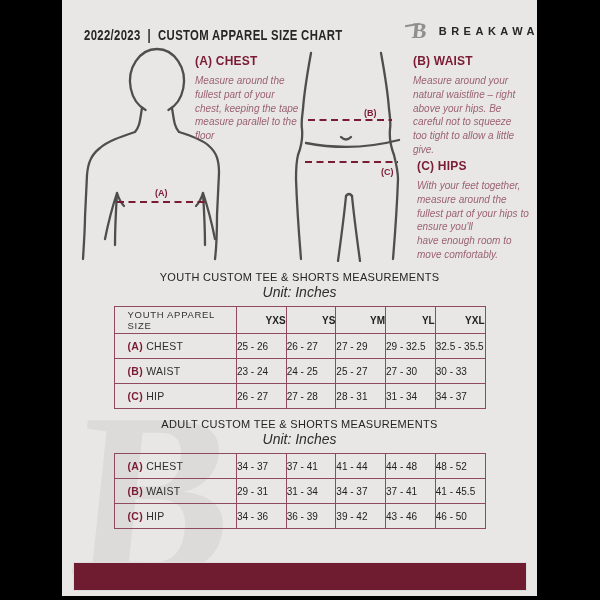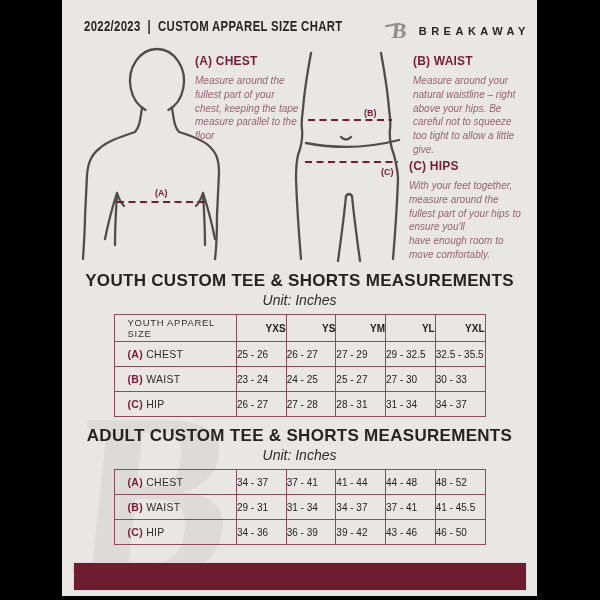--- a/index.html
+++ b/index.html
@@ -1,41 +1,41 @@
 <!DOCTYPE html>
 <html><head>
 <meta charset="utf-8">
 <style>
   * { margin:0; padding:0; box-sizing:border-box; }
   html,body { width:600px; height:600px; background:#000; font-family:"Liberation Sans", sans-serif; }
   .canvas { position:relative; width:600px; height:600px; background:#000; overflow:hidden; }
   .page { position:absolute; left:62px; top:0; width:475px; height:596px; background:#e8e7e5; overflow:hidden; }
 
   
-  .hdr { position:relative; z-index:2; display:flex; justify-content:space-between; align-items:flex-start; padding:19px 22px 0 22px; }
+  .hdr { position:relative; z-index:2; display:flex; justify-content:space-between; align-items:flex-end; padding:19px 22px 0 22px;gap:20px; }
   .hdr-title { font-size:13.5px; font-weight:bold; color:#262626; letter-spacing:0.4px; white-space:pre; transform:scale(0.84,1.08); transform-origin:left center; }
   .brand { display:flex; align-items:center; gap:7px; }
   .logo { position:relative; width:20px; height:24px; }
   .logo-bar { position:absolute; left:-7px; top:5px; width:15px; height:2.4px; background:#8f8f8f; transform:rotate(-10deg); }
   .logo-b { font-family:"Liberation Serif", serif; font-weight:bold; font-size:22px; line-height:24px; color:#8f8f8f; display:block; transform:skewX(-6deg); }
   .brand-name { font-size:11px; font-weight:bold; color:#262626; letter-spacing:4.5px; }
 
   
   .measure-area { position:relative; z-index:2; height:222px; margin-top:4px; }
   .fig-svg { position:absolute; left:13px; top:0; }
   .instr { position:absolute; width:112px; }
   .instr-a { left:133px; top:7px; width:106px; }
   .instr-b { left:351px; top:7px; }
-  .instr-c { left:347px; top:112px; width:116px; }
+  .instr-c { left:355px; top:112px; width:116px; }
   .instr h3 { font-size:12px; font-weight:bold; color:#7a1b34; letter-spacing:0.2px; margin-bottom:6px; }
   .instr p { font-size:10px; font-style:italic; color:#9b6173; line-height:1.38; white-space:pre-line; }
 
   
   .tbl-section { position:relative; z-index:2; }
-  .tbl-title { text-align:center; font-size:17px; font-weight:bold; color:#242424; letter-spacing:0.3px; }
+  .tbl-title { text-align:center; font-size:11px; font-weight:normal; color:#242424; letter-spacing:0.3px; }
   .tbl-unit { text-align:center; font-size:14px; font-style:italic; color:#2d2d2d; margin:1px 0 6px; }
   table { width:372px; margin:0 auto; border-collapse:collapse; table-layout:fixed; background:transparent; }
   col.c-label { width:33%; }
   th,td { border:1px solid #8f4a5e; height:25px; font-weight:normal; }
   tr.hdr-row th { height:27px; }
   .cell-sizelabel { text-align:left; padding-left:13px; font-size:9.5px; letter-spacing:0.7px; color:#333; }
   .cell-size { text-align:right; font-size:10px; font-weight:bold; color:#222; }
   .cell-rowlabel { text-align:left; padding-left:13px; font-size:10.5px; color:#2d2d2d; letter-spacing:0.3px; }
   .cell-rowlabel b { color:#7a1b34; font-weight:bold; }
   .cell-val { font-size:10px; color:#222; }

